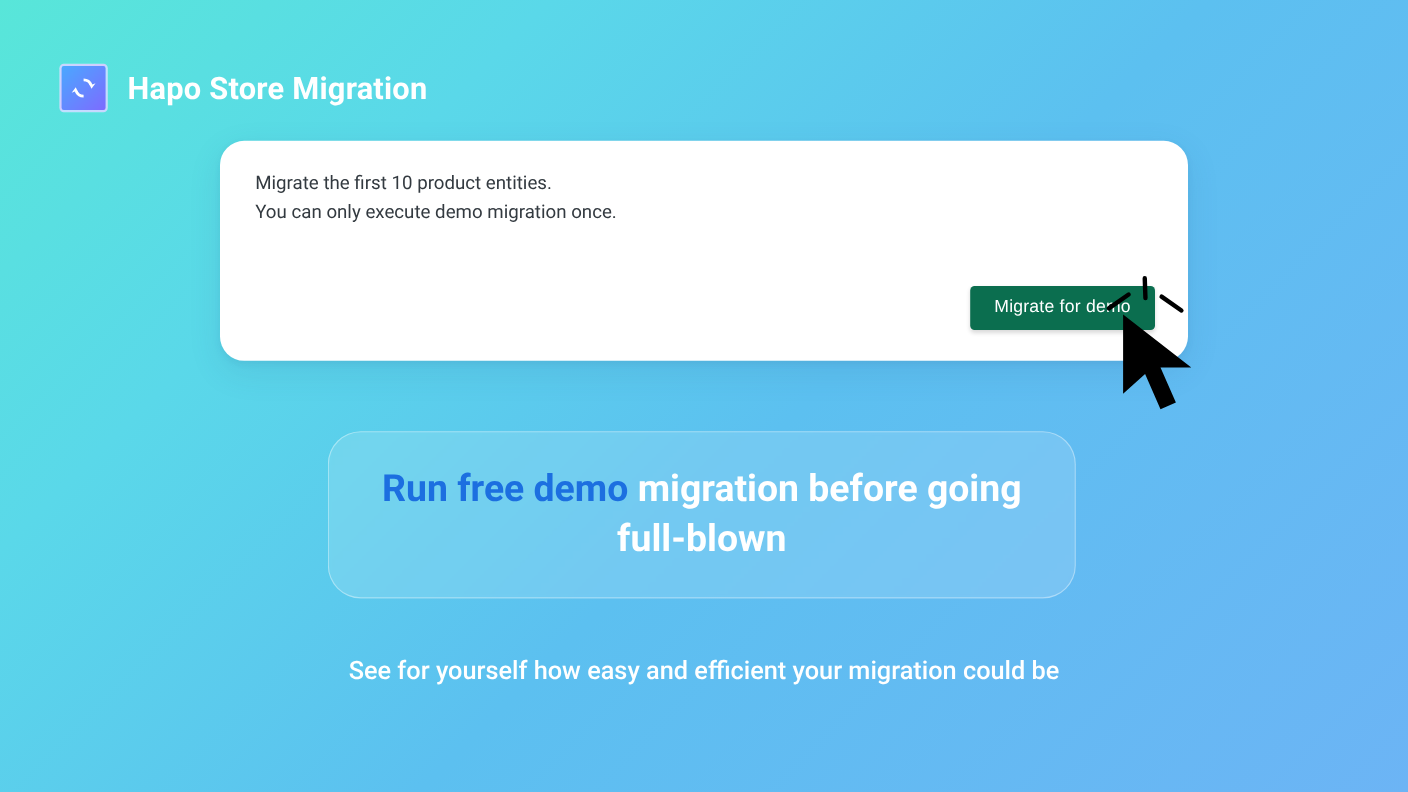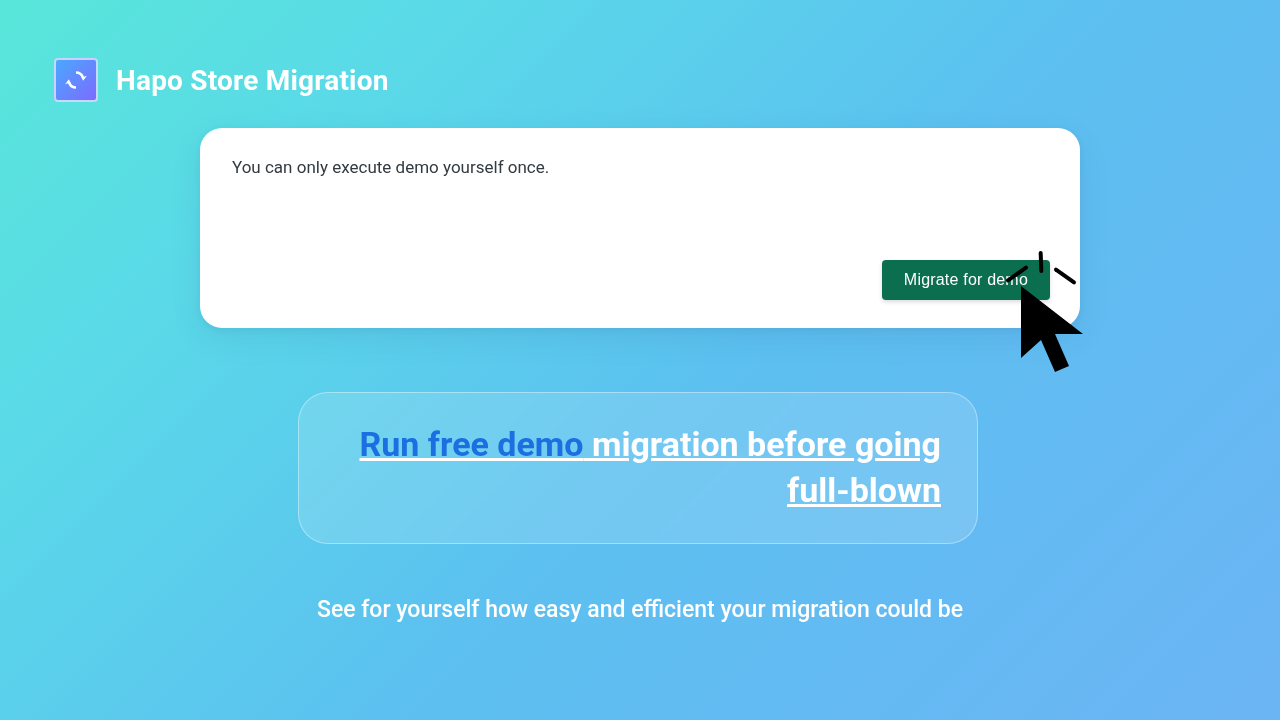--- a/index.html
+++ b/index.html
@@ -117,26 +117,25 @@
     border-radius: 30px;
     background: rgba(255,255,255,0.14);
     border: 1px solid rgba(255,255,255,0.38);
     backdrop-filter: blur(2px);
     display: flex;
     align-items: center;
     justify-content: center;
     padding: 0 36px;
   }
   .pill-text {
-    text-align: right;
+    text-align: center;
     font-size: 34px;
     font-weight: 700;
     line-height: 1.35;
     color: #ffffff;
-    text-decoration: underline;
   }
   .pill-text .accent { color: #1c6fe0; }
 
   
   .subtext {
     position: absolute;
     top: 593px;
     left: 0;
     width: 100%;
     text-align: center;
@@ -157,21 +156,22 @@
         <path d="M12 4a8 8 0 0 1 7.45 5.1l-2.2.8A5.7 5.7 0 0 0 12 6.3V4z" fill="#ffffff"></path>
         <path d="M19.45 9.1 22 8l-3.4 4.6-2.3-4.7 3.15 1.2z" fill="#ffffff"></path>
         <path d="M12 20a8 8 0 0 1-7.45-5.1l2.2-.8A5.7 5.7 0 0 0 12 17.7V20z" fill="#ffffff"></path>
         <path d="M4.55 14.9 2 16l3.4-4.6 2.3 4.7-3.15-1.2z" fill="#ffffff"></path>
       </svg>
     </div>
     <div class="brand-title">Hapo Store Migration</div>
   </div>
 
   <div class="card">
-    <div class="card-line">You can only execute demo yourself once.</div>
+    <div class="card-line">Migrate the first 10 product entities.</div>
+    <div class="card-line">You can only execute demo migration once.</div>
     <button class="card-btn">Migrate for demo</button>
   </div>
 
   <div class="cursor-group">
     <div class="burst b1"></div>
     <div class="burst b2"></div>
     <div class="burst b3"></div>
     <svg class="arrow-cursor" viewBox="0 0 80 96">
       <path d="M4 2 L4 74 L24 56 L38 88 L52 82 L38 50 L66 50 Z" fill="#000000"></path>
     </svg>

